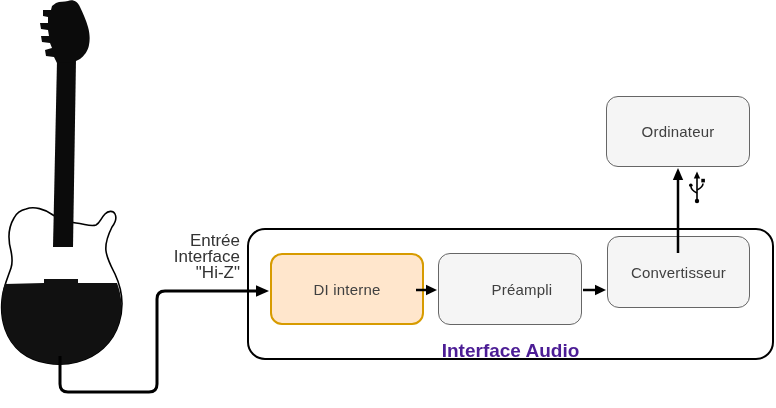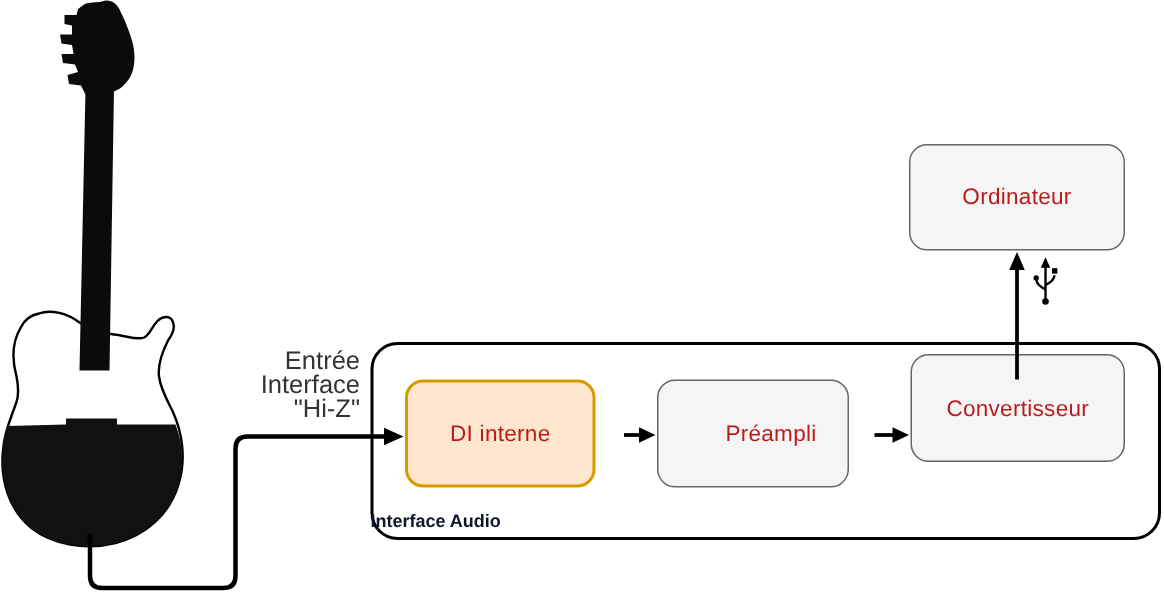--- a/index.html
+++ b/index.html
@@ -23,56 +23,56 @@
     z-index: 5;
   }
   .node {
     position: absolute;
     box-sizing: border-box;
     display: flex;
     align-items: center;
     justify-content: center;
     border-radius: 12px;
     font-size: 15px;
-    color: #b91c1c;
+    color: #404040;
     letter-spacing: 0.2px;
     z-index: 2;
     text-align: center;
   }
   .node.gray {
     background: #f5f5f5;
     border: 1.5px solid #666666;
   }
   .node.highlight {
     background: #ffe6cc;
     border: 2px solid #d79b00;
   }
-  #node-di       { left: 270px; top: 253px; width: 127px; height: 72px; }
-  #node-preampli { left: 438px; top: 253px; width: 128px; height: 72px; padding-left: 24px; }
+  #node-di       { left: 270px; top: 253px; width: 154px; height: 72px; }
+  #node-preampli { left: 438px; top: 253px; width: 144px; height: 72px; padding-left: 24px; }
   #node-conv     { left: 607px; top: 236px; width: 143px; height: 72px; }
   #node-ordi     { left: 606px; top:  96px; width: 144px; height: 71px; }
 
   .container-box {
     position: absolute;
     left: 247px; top: 228px;
     width: 527px; height: 132px;
     box-sizing: border-box;
     border: 2px solid #000000;
     border-radius: 18px;
     background: transparent;
     z-index: 1;
   }
   .container-label {
     position: absolute;
     left: 247px; top: 340px;
     width: 527px;
-    text-align: left;
-    font-size: 12px;
+    text-align: center;
+    font-size: 19px;
     font-weight: bold;
-    color: #0f172a;
+    color: #4c1d95;
     z-index: 2;
   }
   .input-annotation {
     position: absolute;
     left: 140px; top: 233px;
     width: 100px;
     text-align: right;
     font-size: 17px;
     line-height: 16px;
     color: #333333;

